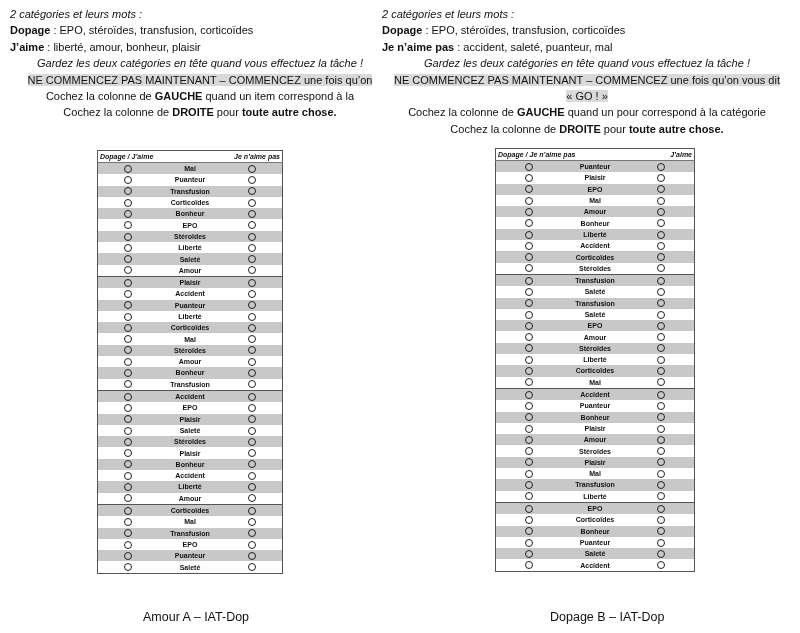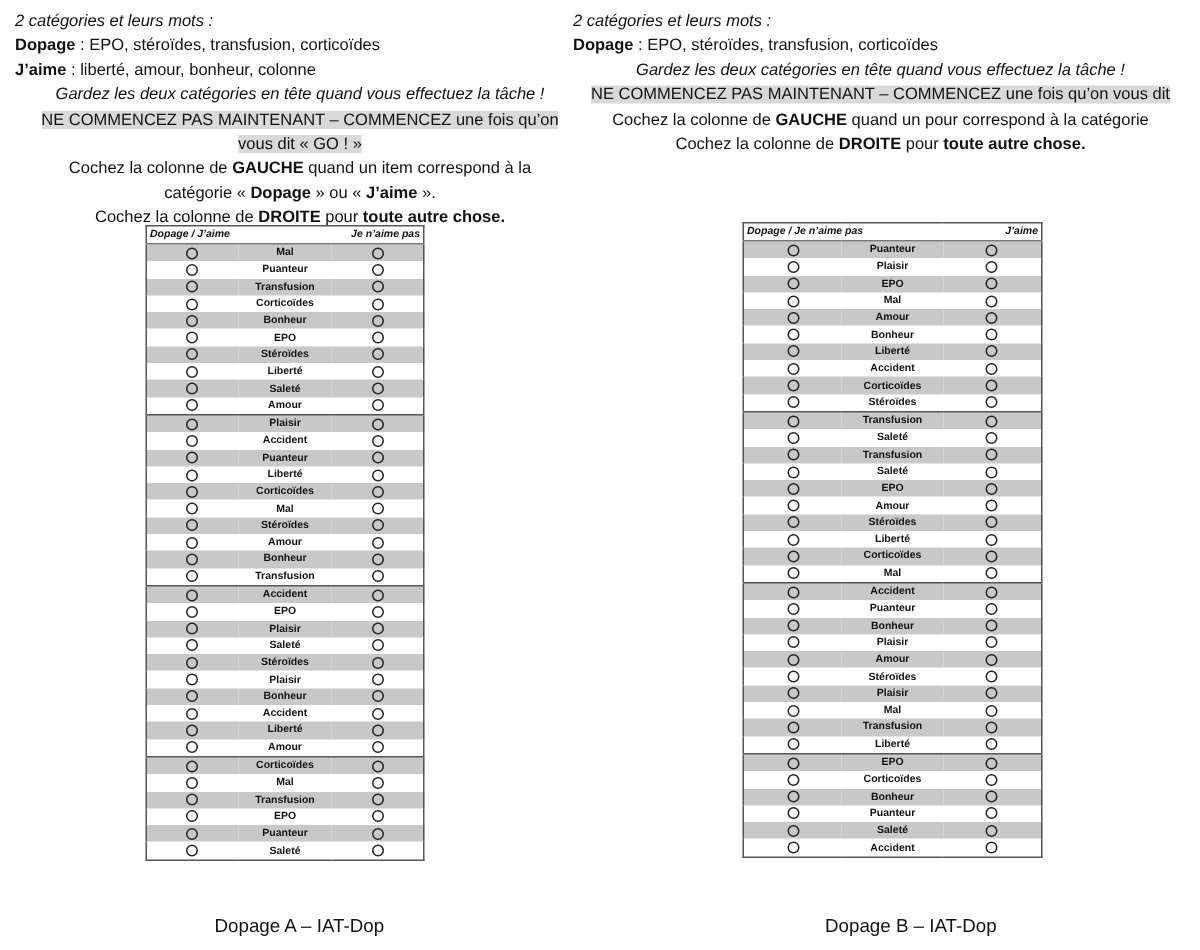--- a/index.html
+++ b/index.html
@@ -31,26 +31,24 @@
   #panel-a .caption { left:143px; top:610px; }
   #panel-b .caption { left:170px; top:610px; }
 </style>
 </head>
 <body>
 
 <div class="panel" id="panel-a">
   <div class="intro">
     <div class="l ital">2 catégories et leurs mots :</div>
     <div class="l"><b>Dopage</b><span> : EPO, stéroïdes, transfusion, corticoïdes</span></div>
-    <div class="l"><b>J’aime</b><span> : liberté, amour, bonheur, colonne</span></div>
+    <div class="l"><b>J’aime</b><span> : liberté, amour, bonheur, plaisir</span></div>
     <div class="l c ital">Gardez les deux catégories en tête quand vous effectuez la tâche !</div>
     <div class="l c"><span class="hl">NE COMMENCEZ PAS MAINTENANT – COMMENCEZ une fois qu’on</span></div>
-    <div class="l c"><span class="hl">vous dit « GO ! »</span></div>
     <div class="l c"><span>Cochez la colonne de </span><b>GAUCHE</b><span> quand un item correspond à la</span></div>
-    <div class="l c"><span>catégorie « </span><b>Dopage</b><span> » ou « </span><b>J’aime</b><span> ».</span></div>
     <div class="l c"><span>Cochez la colonne de </span><b>DROITE</b><span> pour </span><b>toute autre chose.</b></div>
   </div>
   <table class="iat-table">
     <thead>
       <tr>
         <th colspan="2">Dopage  /  J’aime</th>
         <th class="r">Je n’aime pas</th>
       </tr>
     </thead>
     <tbody>
@@ -229,28 +227,30 @@
           <td>Puanteur</td>
           <td style="width: 33%;"><span class="circ"></span></td>
         </tr>
         <tr>
           <td style="width: 33%;"><span class="circ"></span></td>
           <td>Saleté</td>
           <td style="width: 33%;"><span class="circ"></span></td>
         </tr>
       </tbody>
   </table>
-  <div class="caption">Dopage A – IAT-Dop</div>
+  <div class="caption">Amour A – IAT-Dop</div>
 </div>
 <div class="panel" id="panel-b">
   <div class="intro">
     <div class="l ital">2 catégories et leurs mots :</div>
     <div class="l"><b>Dopage</b><span> : EPO, stéroïdes, transfusion, corticoïdes</span></div>
+    <div class="l"><b>Je n’aime pas</b><span> : accident, saleté, puanteur, mal</span></div>
     <div class="l c ital">Gardez les deux catégories en tête quand vous effectuez la tâche !</div>
     <div class="l c"><span class="hl">NE COMMENCEZ PAS MAINTENANT – COMMENCEZ une fois qu’on vous dit</span></div>
+    <div class="l c"><span class="hl">« GO ! »</span></div>
     <div class="l c"><span>Cochez la colonne de </span><b>GAUCHE</b><span> quand un pour correspond à la catégorie</span></div>
     <div class="l c"><span>Cochez la colonne de </span><b>DROITE</b><span> pour </span><b>toute autre chose.</b></div>
   </div>
   <table class="iat-table">
     <thead>
       <tr>
         <th colspan="2">Dopage  /  Je n’aime pas</th>
         <th class="r">J’aime</th>
       </tr>
     </thead>

